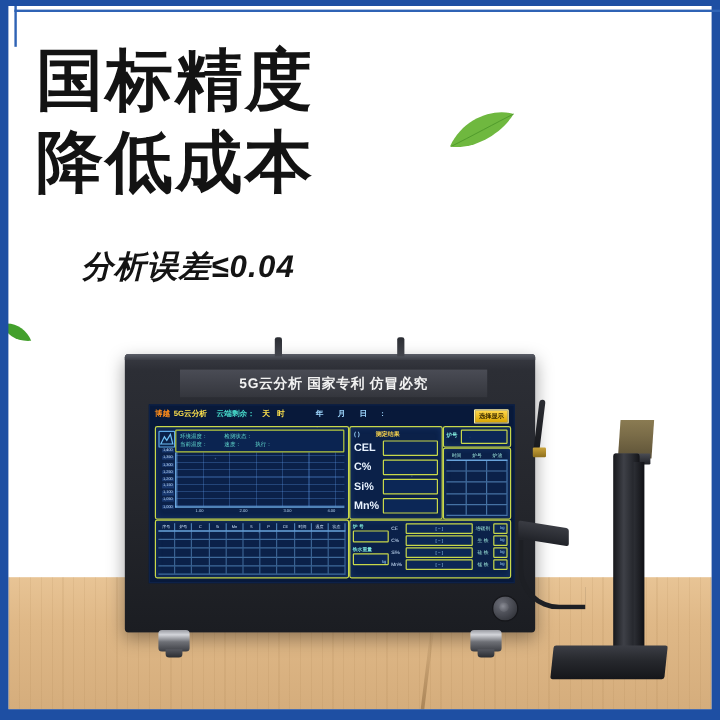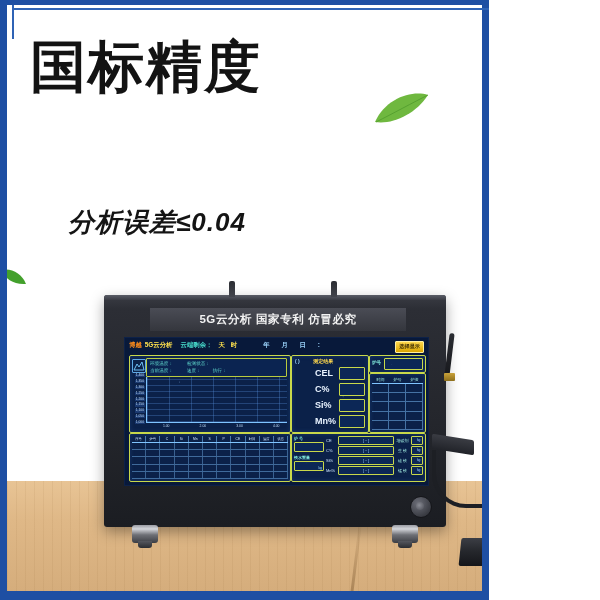--- a/index.html
+++ b/index.html
@@ -1,21 +1,21 @@
 <!DOCTYPE html>
 <html><head>
 <meta charset="utf-8">
 <style>
   html,body{margin:0;padding:0;}
   body{
     width:600px;height:600px;overflow:hidden;
     font-family:"Liberation Sans","DejaVu Sans",sans-serif;
     background:#ffffff;
   }
-  #stage{position:relative;width:489px;height:600px;background:#fff;overflow:hidden;}
+  #stage{position:relative;width:600px;height:600px;background:#fff;overflow:hidden;}
 
   
   .edge{position:absolute;background:#1e4fa3;}
   .edge-left{left:0;top:0;width:7px;height:600px;}
   .edge-top{left:0;top:0;width:600px;height:5px;}
   .edge-right{right:0;top:0;width:7px;height:600px;}
   .edge-bottom{left:0;bottom:0;width:600px;height:9px;}
   .edge-inner-l{left:12px;top:5px;width:2px;height:34px;background:#2f63b5;}
   .edge-inner-t{left:12px;top:8px;width:588px;height:2px;background:#2f63b5;}
 
@@ -248,21 +248,21 @@
   .tbl-row div{flex:1;border-right:1px solid rgba(127,196,255,.40);}
 
   
   #p-res{left:166px;top:17px;width:76px;height:76px;}
   .res-head{
     position:absolute;left:3px;top:2px;right:3px;height:8px;
     font-size:5px;color:#ffd84d;font-weight:bold;white-space:nowrap;
   }
   .res-head .paren{color:#9fd8ff;margin-right:12px;}
   .res-row{
-    position:absolute;left:3px;right:3px;height:13px;display:flex;align-items:center;margin-left:20px;
+    position:absolute;left:3px;right:3px;height:13px;display:flex;align-items:center;
   }
   .res-row .lab{
     width:24px;font-size:9px;color:#e9f3ff;font-weight:bold;line-height:1;
   }
   .res-row .box{
     flex:1;height:11px;border:1px solid #c8d84a;border-radius:1px;
     background:rgba(12,42,92,.72);
   }
 
   
@@ -314,20 +314,21 @@
 <body>
 
 <div id="stage">
 
   <div class="wall"></div>
   <div class="floor"></div>
   <div class="floor-seam"></div>
 
   <div class="headline">
     <div class="hl-line">国标精度</div>
+    <div class="hl-line second">降低成本</div>
   </div>
   <div class="sub">分析误差≤0.04</div>
 
   <svg class="leaf leaf-right" viewBox="0 0 58 34">
     <path d="M3 30 C14 6, 40 -2, 56 3 C44 22, 20 33, 3 30 Z" fill="#6fb83f"></path>
     <path d="M4 30 C20 22, 42 10, 56 3" stroke="#4f9a2c" stroke-width="0.8" fill="none"></path>
   </svg>
   <svg class="leaf leaf-left" viewBox="0 0 26 18">
     <path d="M0 2 C10 0, 20 6, 24 16 C12 17, 3 11, 0 2 Z" fill="#43a02c"></path>
   </svg>

